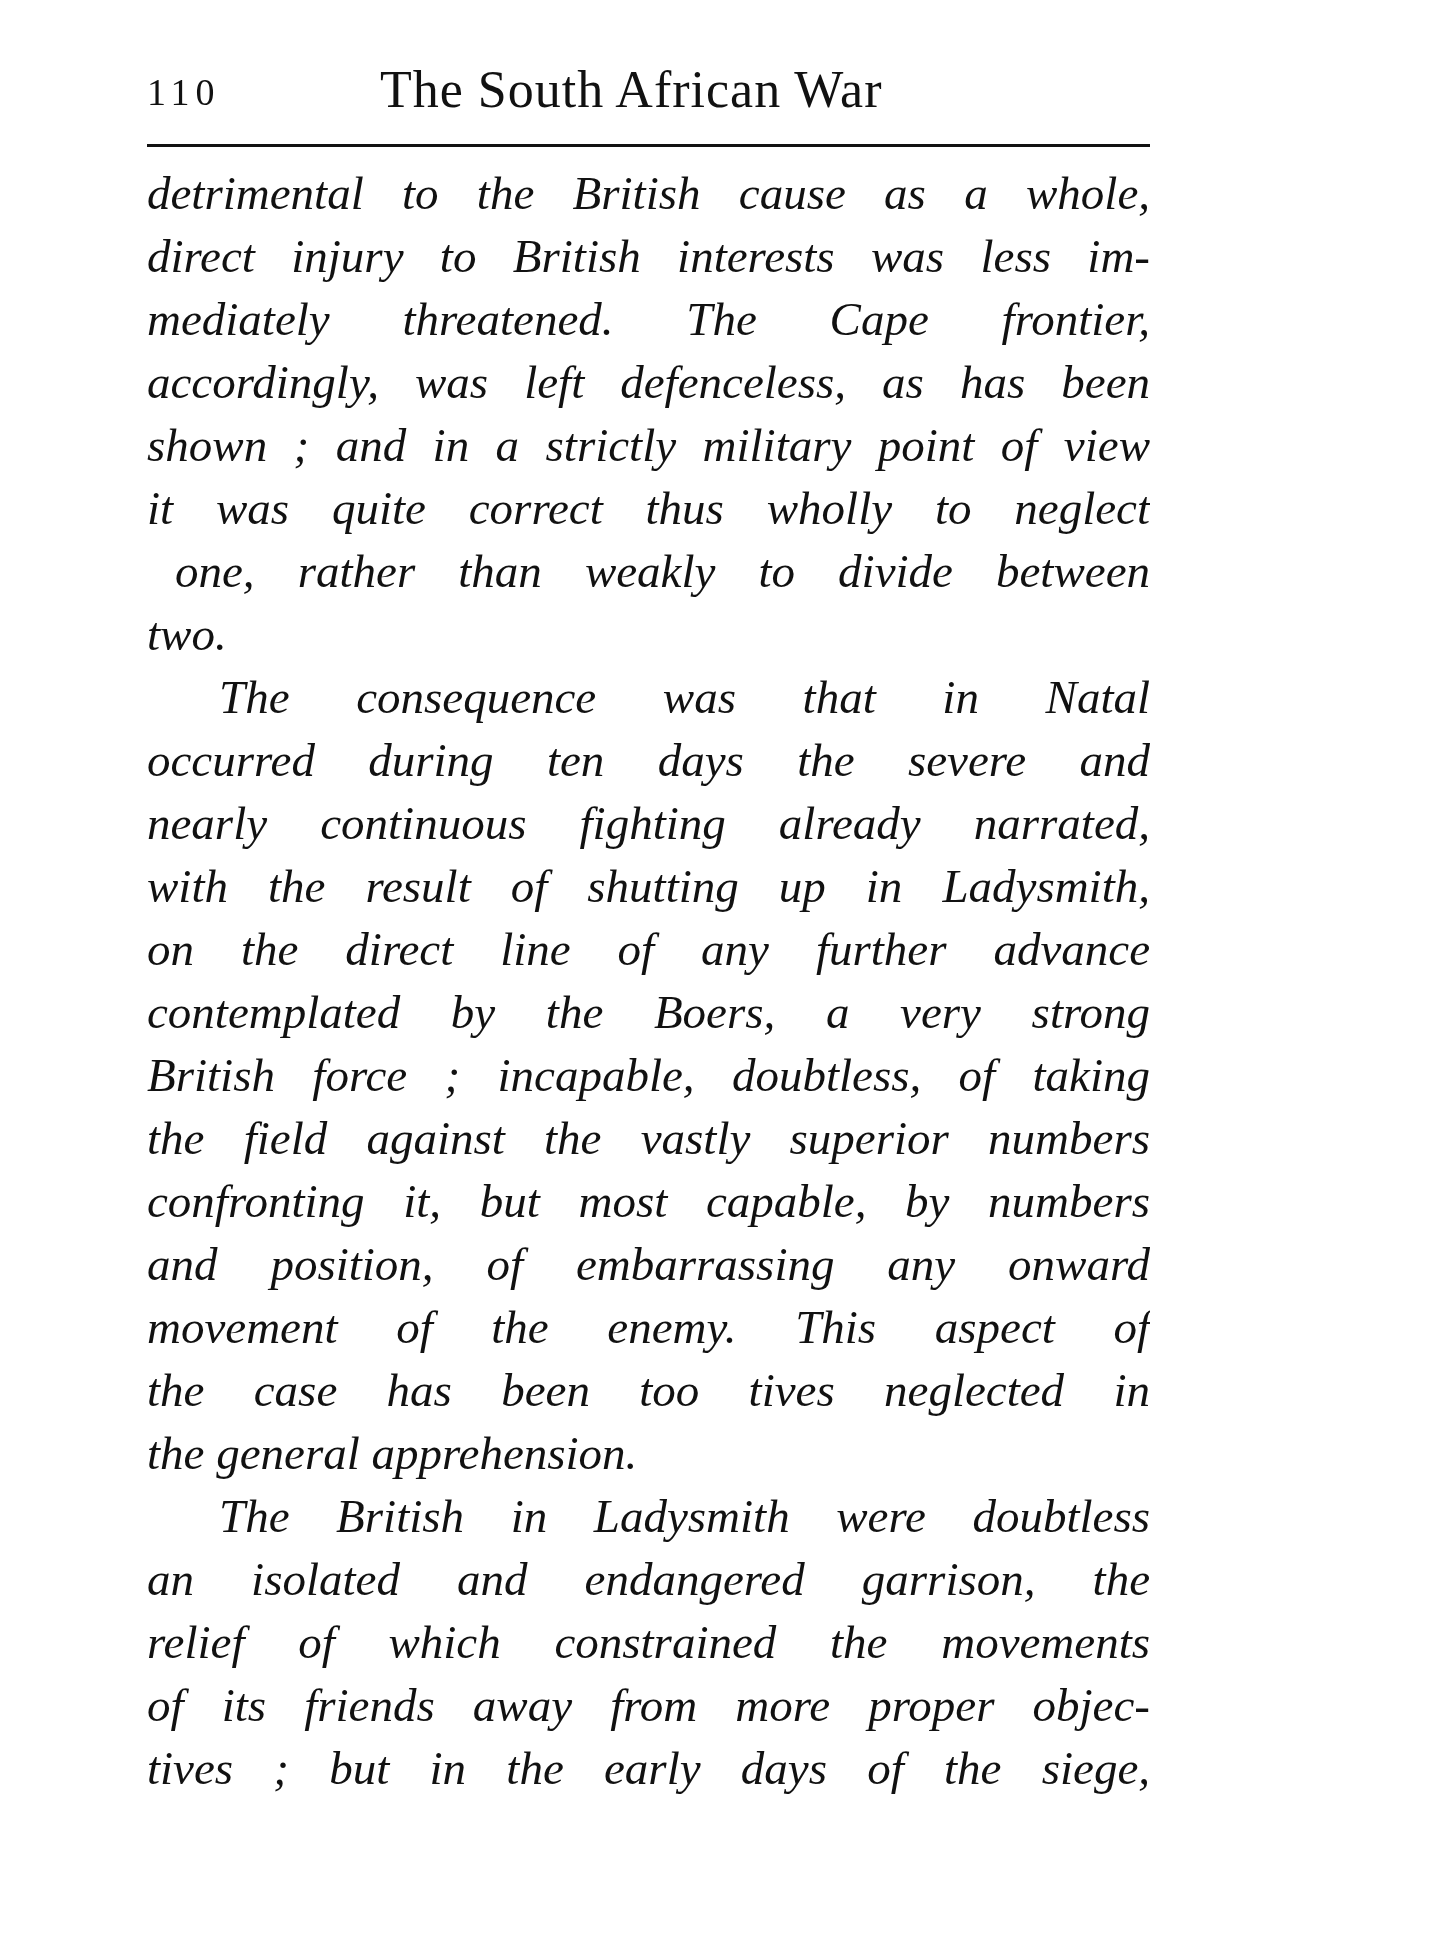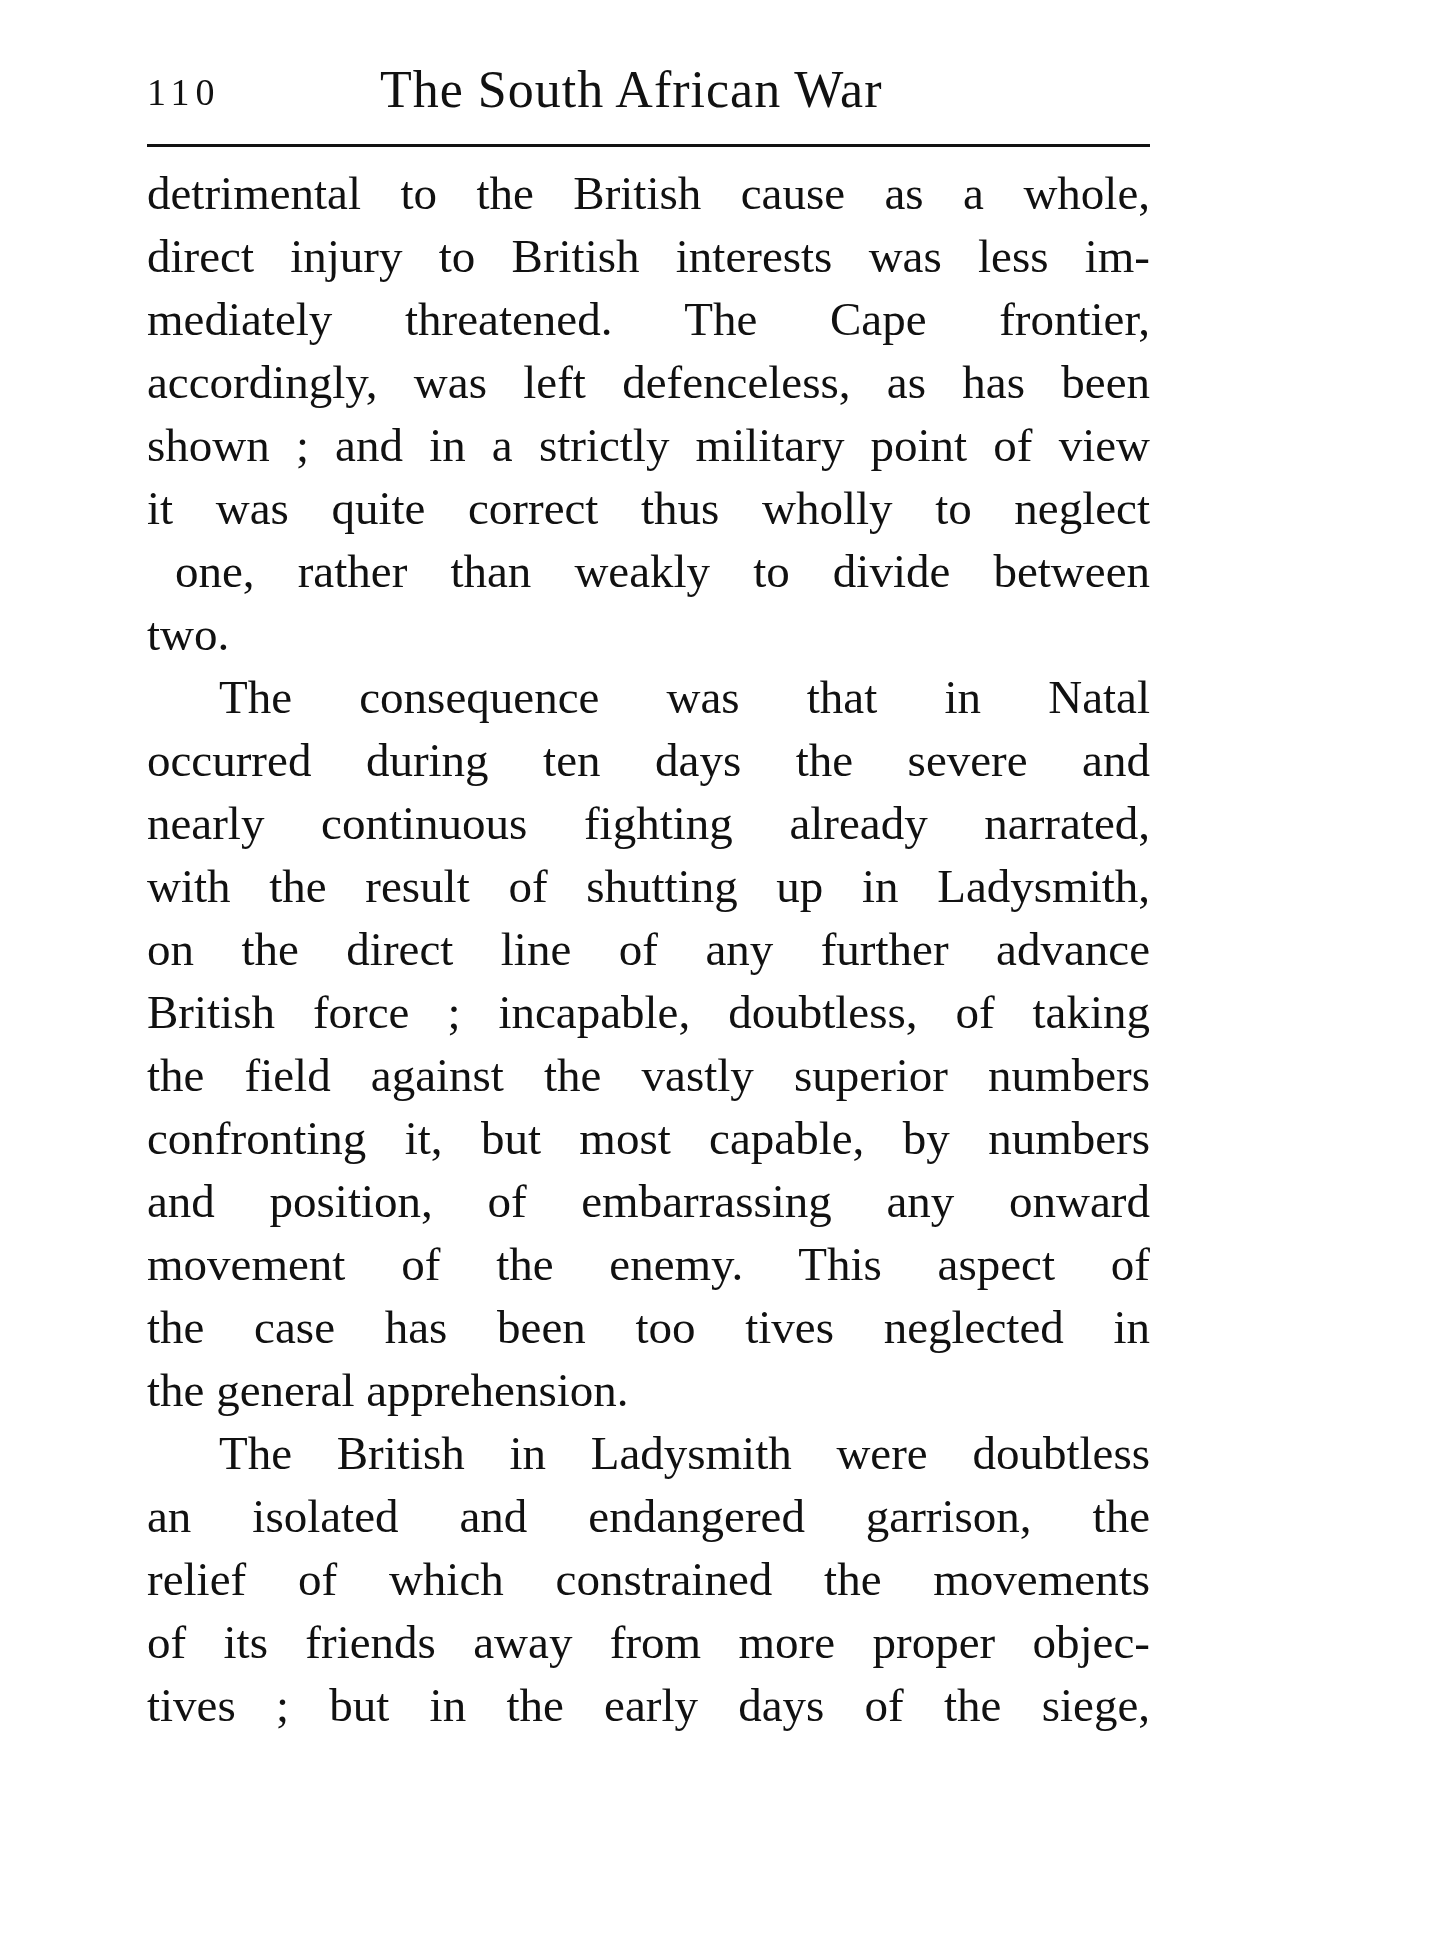--- a/index.html
+++ b/index.html
@@ -3,21 +3,21 @@
 <meta charset="utf-8">
 <style>
   html, body { margin: 0; padding: 0; background: #ffffff; }
   body { width: 1455px; height: 1956px; position: relative; overflow: hidden; color: #111111; }
   .page { position: absolute; left: 147px; top: 0; width: 1003px; }
   .running-head { position: absolute; top: 62px; left: 0; width: 1003px; height: 60px; }
   .page-number { position: absolute; left: 0; top: 0; font-family: "Liberation Serif", "DejaVu Serif", serif; font-size: 38px; letter-spacing: 6px; line-height: 60px; }
   .running-title { position: absolute; left: 233px; top: -2px; font-family: "Liberation Serif", "DejaVu Serif", serif; font-size: 52px; line-height: 60px; letter-spacing: 1px; }
   .rule { position: absolute; top: 144px; left: 0; width: 1003px; height: 3px; background: #111111; }
   .body { position: absolute; top: 162px; left: 0; width: 1003px; font-family: "Liberation Serif", "DejaVu Serif", serif; font-size: 47px; line-height: 63px; }
-  .line { display: block; height: 63px; text-align: justify; text-align-last: justify; white-space: nowrap; }
+  .line { display: block; height: 63px; text-align: justify; text-align-last: justify; white-space: nowrap; font-style: italic; }
   .line.last { text-align-last: left; }
   .line.indent { padding-left: 72px; }
 </style>
 </head>
 <body>
 
 <div class="page">
   <div class="running-head">
     <span class="page-number">110</span>
     <span class="running-title">The South African War</span>
@@ -34,20 +34,21 @@
       <span class="line" style="white-space: normal; overflow: hidden;">it was quite correct thus wholly to neglect</span>
       <span class="line" style="white-space: normal; overflow: hidden; margin-left: 28px;">one, rather than weakly to divide between</span>
       <span class="line last" style="white-space: normal; overflow: hidden;">two.</span>
     </div>
     <div>
       <span class="line indent" style="white-space: normal; overflow: hidden;">The consequence was that in Natal</span>
       <span class="line" style="white-space: normal; overflow: hidden;">occurred during ten days the severe and</span>
       <span class="line" style="white-space: normal; overflow: hidden;">nearly continuous fighting already narrated,</span>
       <span class="line" style="white-space: normal; overflow: hidden;">with the result of shutting up in Ladysmith,</span>
       <span class="line" style="white-space: normal; overflow: hidden;">on the direct line of any further advance</span>
+      <span class="line" style="white-space: normal; overflow: hidden;">contemplated by the Boers, a very strong</span>
       <span class="line" style="white-space: normal; overflow: hidden;">British force ; incapable, doubtless, of taking</span>
       <span class="line" style="white-space: normal; overflow: hidden;">the field against the vastly superior numbers</span>
       <span class="line" style="white-space: normal; overflow: hidden;">confronting it, but most capable, by numbers</span>
       <span class="line" style="white-space: normal; overflow: hidden;">and position, of embarrassing any onward</span>
       <span class="line" style="white-space: normal; overflow: hidden;">movement of the enemy.  This aspect of</span>
       <span class="line" style="white-space: normal; overflow: hidden;">the case has been too tives neglected in</span>
       <span class="line last" style="white-space: normal; overflow: hidden;">the general apprehension.</span>
     </div>
     <div>
       <span class="line indent" style="white-space: normal; overflow: hidden;">The British in Ladysmith were doubtless</span>

